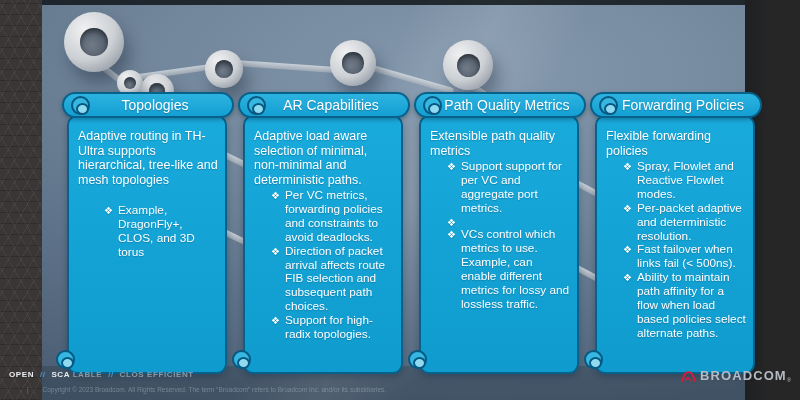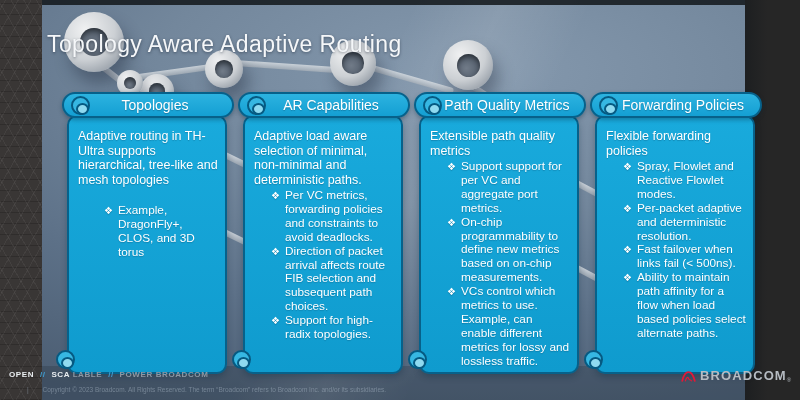--- a/index.html
+++ b/index.html
@@ -113,21 +113,20 @@
   <div class="rod" style="left:175px;top:205px;width:240px;transform:rotate(26deg);"></div>
   <div class="rod" style="left:520px;top:150px;width:210px;transform:rotate(28deg);"></div>
   <div class="rod" style="left:530px;top:240px;width:200px;transform:rotate(28deg);"></div>
   <div class="washer" style="left:64px;top:12px;width:60px;height:60px;"></div>
   <div class="washer" style="left:140px;top:74px;width:34px;height:34px;"></div>
   <div class="washer" style="left:117px;top:70px;width:26px;height:26px;"></div>
   <div class="washer" style="left:205px;top:50px;width:38px;height:38px;"></div>
   <div class="washer" style="left:330px;top:40px;width:46px;height:46px;"></div>
   <div class="washer" style="left:443px;top:40px;width:50px;height:50px;"></div>
 
-  <h1 class="title">Topology Aware Adaptive Routing</h1>
 
   <section class="card c1">
     <div class="hdr">
       <span class="curl curl-h"></span>
       <span class="hdr-label">Topologies</span>
     </div>
     <div class="bod">
       <p class="intro">Adaptive routing in TH-Ultra supports hierarchical, tree-like and mesh topologies</p>
       <ul class="bullets">
         <li class="bullet">
@@ -171,21 +170,20 @@
     </div>
     <div class="bod">
       <p class="intro">Extensible path quality metrics</p>
       <ul class="bullets">
         <li class="bullet">
           <span class="bul">❖</span>
           <span class="btx">Support support for per VC and aggregate port metrics.</span>
         </li>
         <li class="bullet">
           <span class="bul">❖</span>
-          <span class="btx">On-chip programmability to define new metrics based on on-chip measurements.</span>
         </li>
         <li class="bullet">
           <span class="bul">❖</span>
           <span class="btx">VCs control which metrics to use. Example, can enable different metrics for lossy and lossless traffic.</span>
         </li>
       </ul>
       <span class="curl curl-b"></span>
     </div>
   </section>
 
@@ -220,21 +218,21 @@
 
   <div class="band-left"></div>
   <div class="band-right"></div>
 
   <div class="tagline">
     <span class="tone-bright">OPEN</span>
     <span class="tone-accent">//</span>
     <span class="tone-bright" style="margin-right:0;">SCA</span>
     <span class="tone-dim">LABLE</span>
     <span class="tone-accent">//</span>
-    <span class="tone-dim">POWER BROADCOM</span>
+    <span class="tone-dim">CLOS EFFICIENT</span>
   </div>
 
   <div class="copyright-row">
     <span class="copy-divider">|</span>
     <span>Copyright © 2023 Broadcom. All Rights Reserved. The term “Broadcom” refers to Broadcom Inc. and/or its subsidiaries.</span>
   </div>
 
   <div class="brand">
     <svg class="brand-mark" viewBox="0 0 24 18">
       <path d="M2 16 C5 4 8 2 12 2 C16 2 19 4 22 16" fill="none" stroke="#e31837" stroke-width="3" stroke-linecap="round"></path>

